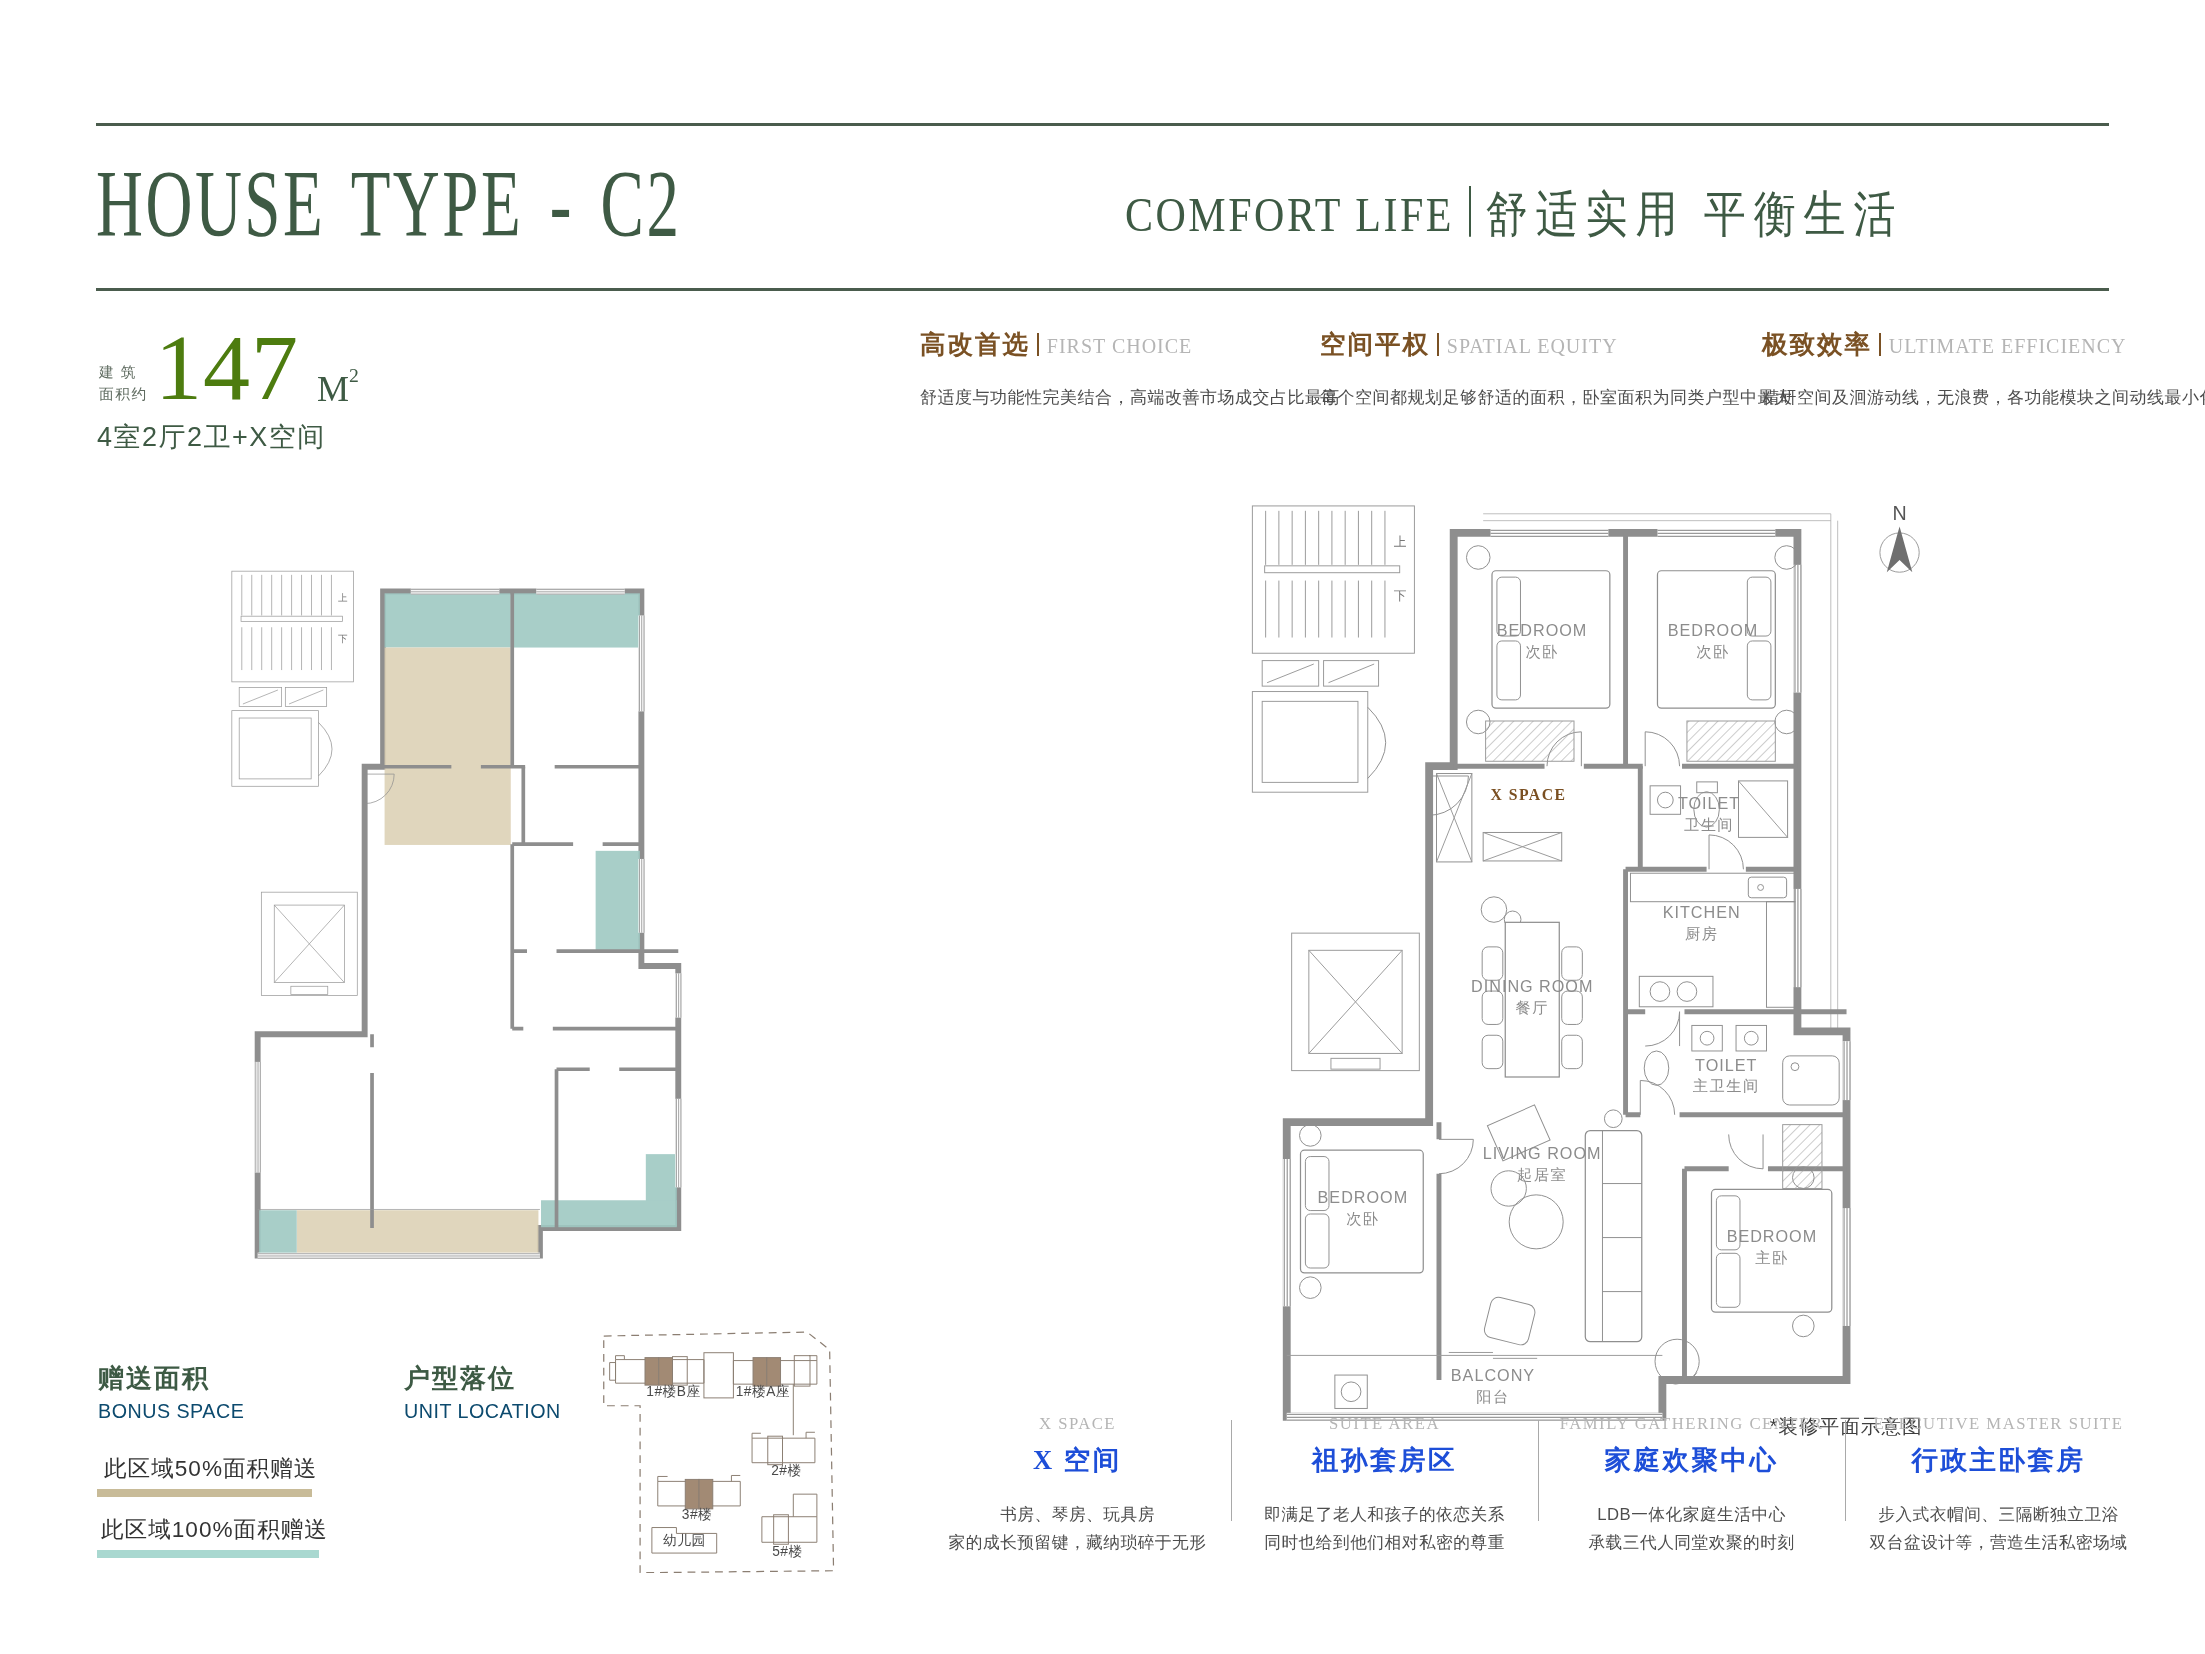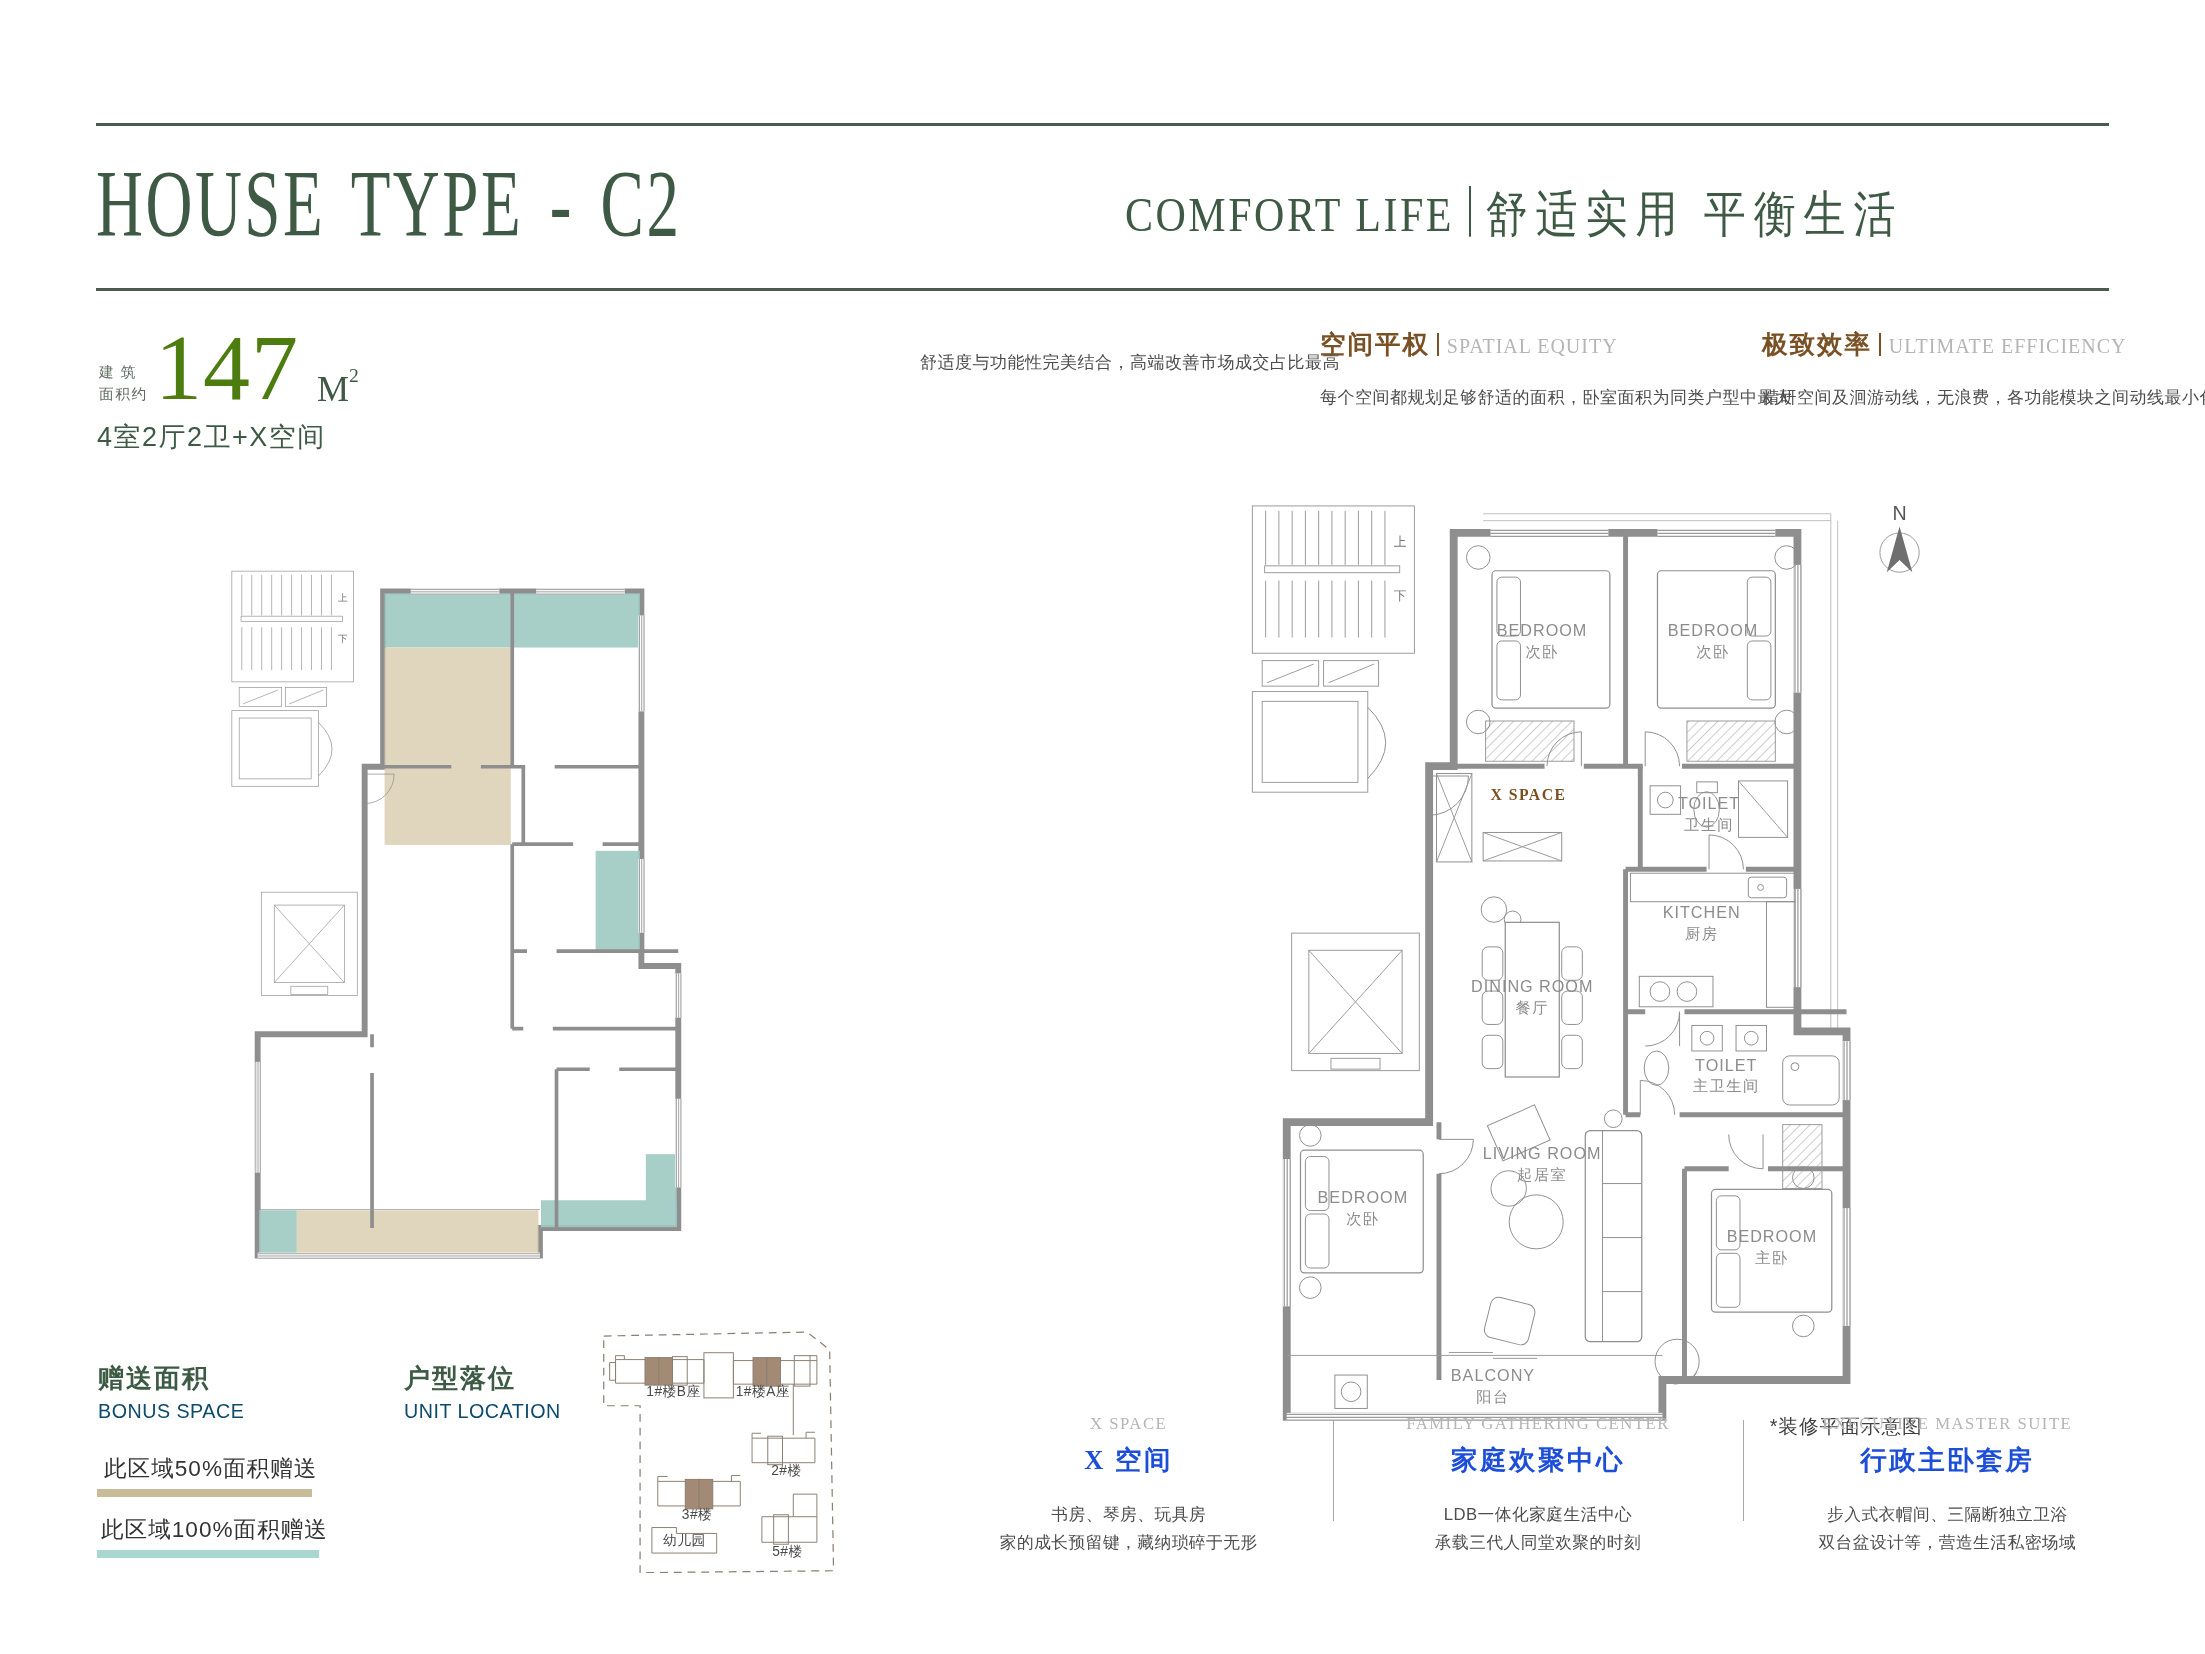--- a/index.html
+++ b/index.html
@@ -80,20 +80,21 @@
 
 <div class="area-label">
   <div>建 筑</div>
   <div>面积约</div>
 </div>
 <div class="area-value">147</div>
 <div class="area-unit"><span>M</span><sup>2</sup></div>
 <div class="area-layout">4室2厅2卫+X空间</div>
 
 <div class="tfeat" style="left:920px;">
+  <div class="hd"><span class="cn">高改首选</span><span class="vbar"></span><span class="en">FIRST CHOICE</span></div>
   <div class="desc">舒适度与功能性完美结合，高端改善市场成交占比最高</div>
 </div>
 <div class="tfeat" style="left:1320px;">
   <div class="hd"><span class="cn">空间平权</span><span class="vbar"></span><span class="en">SPATIAL EQUITY</span></div>
   <div class="desc">每个空间都规划足够舒适的面积，卧室面积为同类户型中最大</div>
 </div>
 <div class="tfeat" style="left:1762px;">
   <div class="hd"><span class="cn">极致效率</span><span class="vbar"></span><span class="en">ULTIMATE EFFICIENCY</span></div>
   <div class="desc">精研空间及洄游动线，无浪费，各功能模块之间动线最小化</div>
 </div>
@@ -419,20 +420,28 @@
 <div class="bfeats">
   <div class="bcol">
     <div class="en">X SPACE</div>
     <div class="cn">X 空间</div>
     <div class="desc">
       <div>书房、琴房、玩具房</div>
       <div>家的成长预留键，藏纳琐碎于无形</div>
     </div>
   </div>
   <div class="bcol">
+    <div class="en">SUITE AREA</div>
+    <div class="cn">祖孙套房区</div>
+    <div class="desc">
+      <div>即满足了老人和孩子的依恋关系</div>
+      <div>同时也给到他们相对私密的尊重</div>
+    </div>
+  </div>
+  <div class="bcol">
     <div class="en">FAMILY GATHERING CENTER</div>
     <div class="cn">家庭欢聚中心</div>
     <div class="desc">
       <div>LDB一体化家庭生活中心</div>
       <div>承载三代人同堂欢聚的时刻</div>
     </div>
   </div>
   <div class="bcol">
     <div class="en">EXECUTIVE MASTER SUITE</div>
     <div class="cn">行政主卧套房</div>

